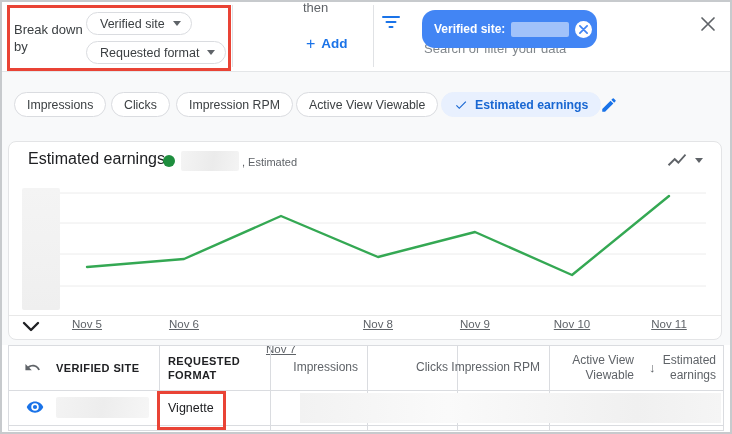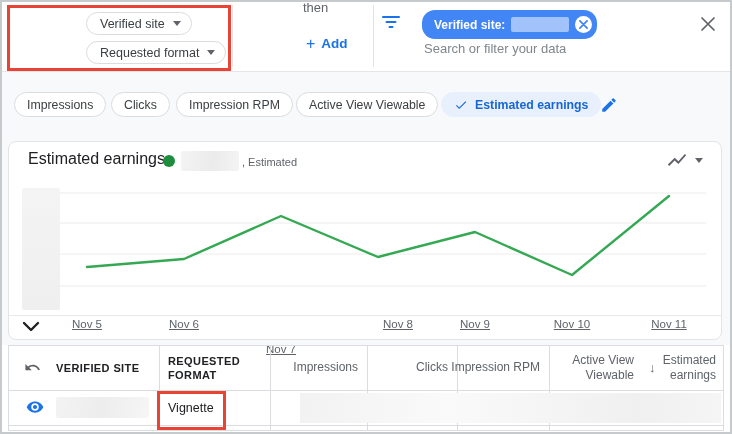--- a/index.html
+++ b/index.html
@@ -16,21 +16,21 @@
         background:#fff;border:1px solid #dadce0;border-radius:13px;font-size:12.5px;color:#3c4043;
         font-family:inherit;cursor:pointer;}
   .caret{width:0;height:0;border-left:4px solid transparent;border-right:4px solid transparent;
          border-top:5px solid #5f6368;}
   .vdiv{position:absolute;width:1px;background:#e0e2e5;top:5px;height:62px;}
   .then{position:absolute;left:303px;top:0;font-size:13px;color:#5f6368;}
   .add-btn{position:absolute;left:300px;top:35px;display:flex;align-items:center;gap:6px;border:none;
            background:none;color:var(--accent-blue);font-size:13.5px;font-weight:700;cursor:pointer;font-family:inherit;}
   .add-btn .plus{font-size:16px;font-weight:400;line-height:14px;}
   .filter-btn{position:absolute;left:381px;top:12px;width:24px;height:20px;background:none;border:none;cursor:pointer;padding:0;}
-  .chip-blue{position:absolute;left:422px;top:10px;height:29px;border-radius:13px;background:var(--chip-blue);
+  .chip-blue{position:absolute;left:422px;top:10px;height:38px;border-radius:13px;background:var(--chip-blue);
              display:flex;align-items:center;padding:0 5px 0 12px;gap:6px;cursor:pointer;z-index:3;}
   .chip-blue .ctext{color:#fff;font-size:12px;font-weight:700;}
   .chip-redact{width:58px;height:15px;background:rgba(255,255,255,.5);border-radius:2px;}
   .chip-x{width:17px;height:17px;border-radius:50%;background:#fff;display:flex;align-items:center;
           justify-content:center;cursor:pointer;}
   .search{position:absolute;left:422px;top:40px;width:240px;border:none;background:transparent;
           font-size:13px;color:#202124;outline:none;font-family:inherit;}
   .search::placeholder{color:#80868b;}
   .xclose{position:absolute;left:700px;top:13px;width:22px;height:22px;background:none;border:none;cursor:pointer;padding:0;}
   
@@ -81,20 +81,21 @@
   svg{display:block;}
 </style>
 </head>
 <body>
 
 <div class="screen">
 
   <div class="greyband"></div>
 
   <div class="topbar">
+    <div class="bd-label">Break down by</div>
 
     <button class="pill" style="left:86px;top:12px;">
       <span>Verified site</span>
       <span class="caret"></span>
     </button>
     <button class="pill" style="left:86px;top:41px;">
       <span>Requested format</span>
       <span class="caret"></span>
     </button>
 
@@ -189,21 +190,21 @@
 
   <button class="collapse-btn" aria-label="collapse">
     <svg width="20" height="13" viewBox="0 0 20 13">
       <polyline points="3,3 10,10 17,3" fill="none" stroke="#202124" stroke-width="2.4" stroke-linecap="round" stroke-linejoin="round"></polyline>
     </svg>
   </button>
 
   <span class="xlab" style="left:52px;">Nov 5</span>
   <span class="xlab" style="left:149px;">Nov 6</span>
   <span class="xlab" style="left:246px;margin-top:25px;">Nov 7</span>
-  <span class="xlab" style="left:343px;text-align:right;">Nov 8</span>
+  <span class="xlab" style="left:343px;">Nov 8</span>
   <span class="xlab" style="left:440px;">Nov 9</span>
   <span class="xlab" style="left:537px;">Nov 10</span>
   <span class="xlab" style="left:634px;">Nov 11</span>
 
   <div class="tablebg"></div>
   <div class="hline" style="top:345px;"></div>
   <div class="hline" style="top:390px;"></div>
   <div class="hline" style="top:425px;"></div>
   <div class="hline" style="top:430px;"></div>
   <div class="vline" style="left:8px;"></div>

